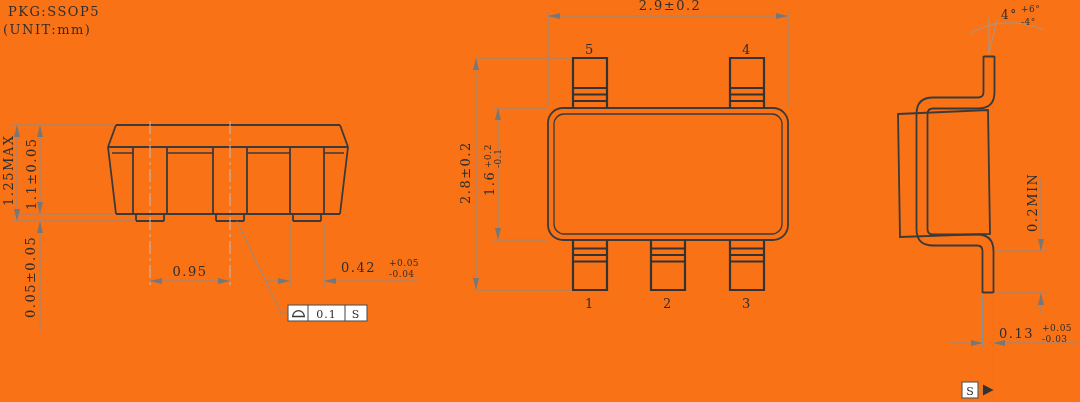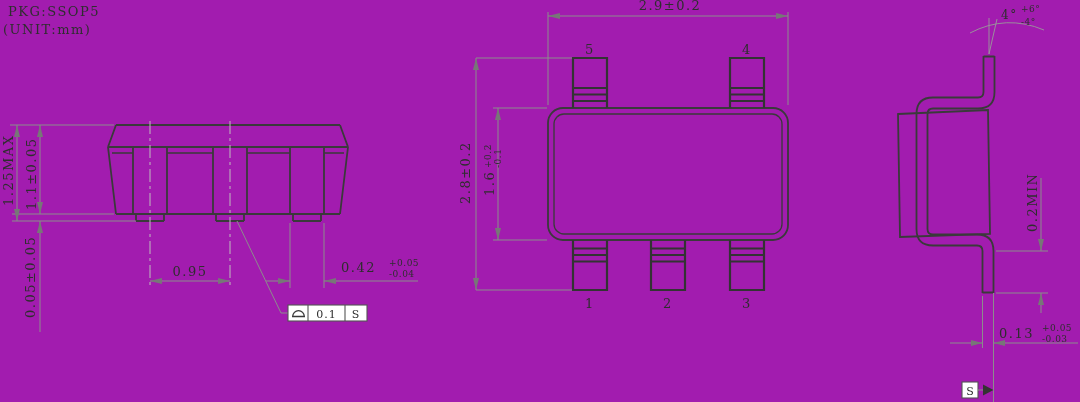--- a/index.html
+++ b/index.html
@@ -1,16 +1,16 @@
 <!DOCTYPE html>
 <html><head>
 <meta charset="utf-8">
 <style>
   html,body{margin:0;padding:0;background:#ffffff;}
-  .canvas{position:relative;width:1080px;height:402px;background:#a21caf;overflow:hidden;}
+  .canvas{position:relative;width:1080px;height:402px;background:#f97316;overflow:hidden;}
   svg{display:block;}
   .ol  {stroke:#3a3a3a;stroke-width:1.8;fill:none;stroke-linecap:butt;}
   .ol2 {stroke:#3a3a3a;stroke-width:1.3;fill:none;}
   .olp {stroke:#333333;stroke-width:2.2;fill:none;}
   .dim {stroke:#8c8c8c;stroke-width:1;fill:none;}
   .cl  {stroke:#bdbdbd;stroke-width:1;fill:none;stroke-dasharray:13 4 3 4;}
   .thin{stroke:#9a9a9a;stroke-width:0.9;fill:none;}
   .box {stroke:#555555;stroke-width:1.1;fill:#ffffff;}
   .tri {fill:#333333;stroke:none;}
   text{fill:#2e2e2e;font-family:"DejaVu Serif", serif;letter-spacing:1.5px;}

